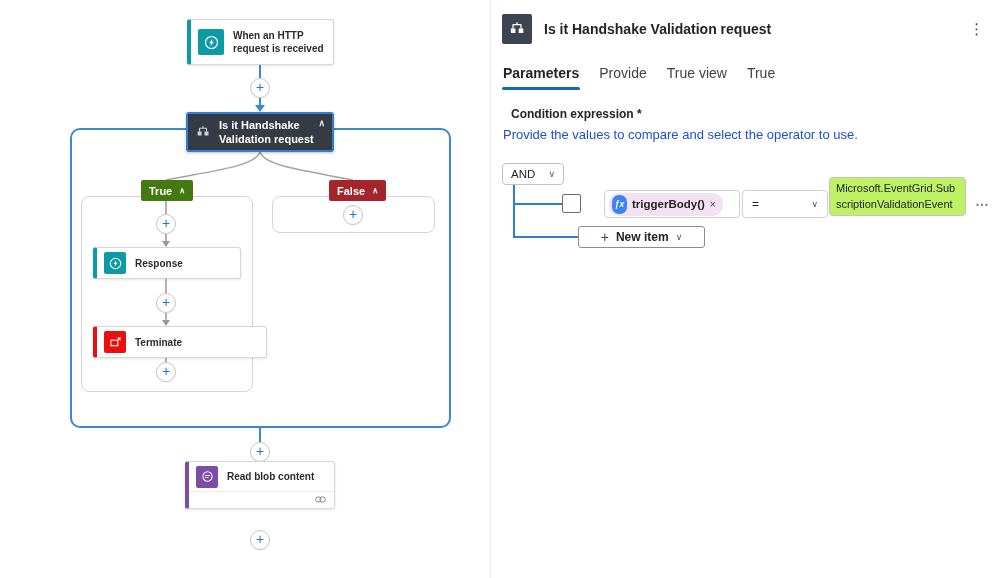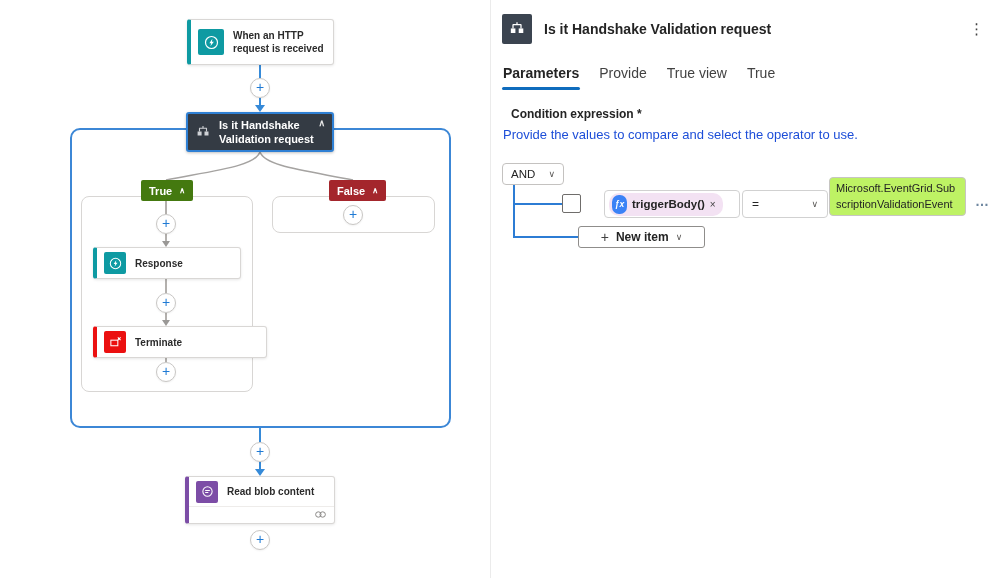--- a/index.html
+++ b/index.html
@@ -181,21 +181,21 @@
   <div class="vl gray" style="left:165px;top:358px;height:4px;"></div>
   <div class="plus" style="left:156px;top:362px;">+</div>
 
   <div class="plus" style="left:343px;top:205px;">+</div>
 
   <div class="vl blue" style="left:259px;top:428px;height:14px;"></div>
   <div class="plus" style="left:250px;top:442px;">+</div>
   <div class="vl blue" style="left:259px;top:462px;height:7px;"></div>
   <div class="arr blue" style="left:255px;top:469px;"></div>
 
-  <div class="node rb" style="left:185px;top:476px;width:150px;height:48px;border-left-color:#7c4da6;">
+  <div class="node rb" style="left:185px;top:461px;width:150px;height:48px;border-left-color:#7c4da6;">
     <div class="rb-main">
       <span class="nicon sm" style="background:#7c4da6;">
         <svg width="13" height="13" viewBox="0 0 14 14">
           <circle cx="7" cy="7" r="5" stroke="#fff" stroke-width="1.1" fill="none"></circle>
           <path d="M4.5 6 h5 M4.5 8 h3.4" stroke="#fff" stroke-width="1.1"></path>
         </svg>
       </span>
       <span class="nlabel">Read blob content</span>
     </div>
     <div class="rb-foot">

